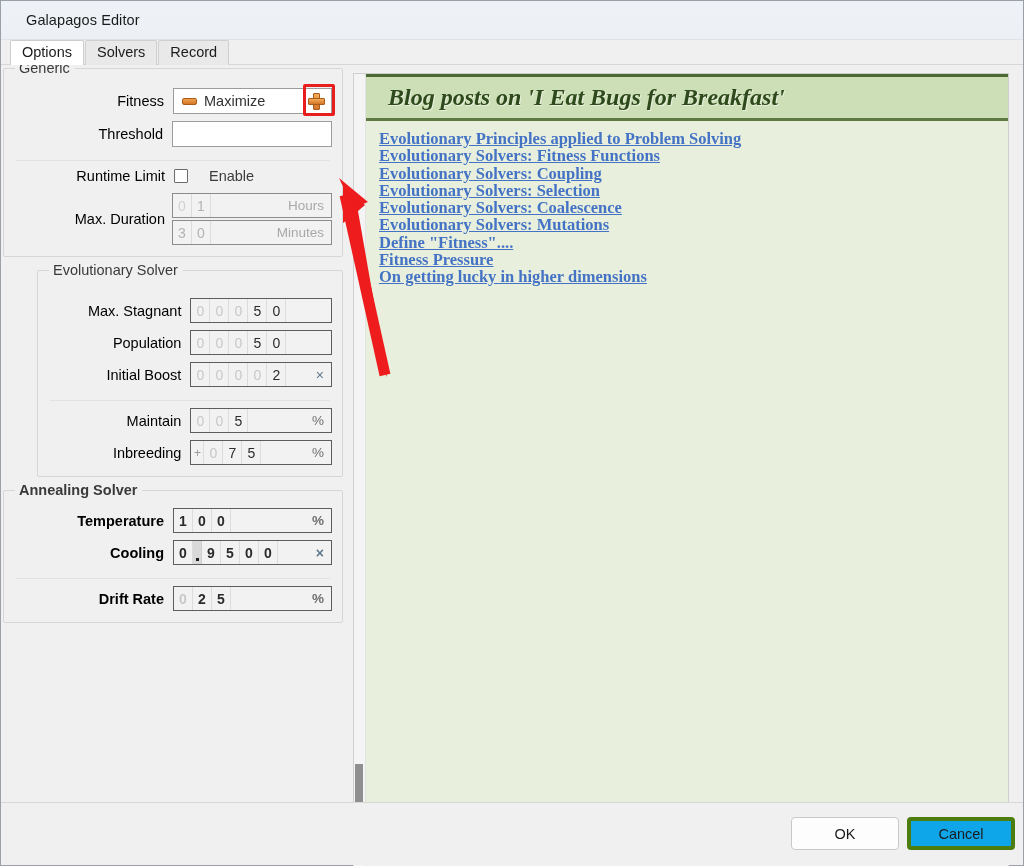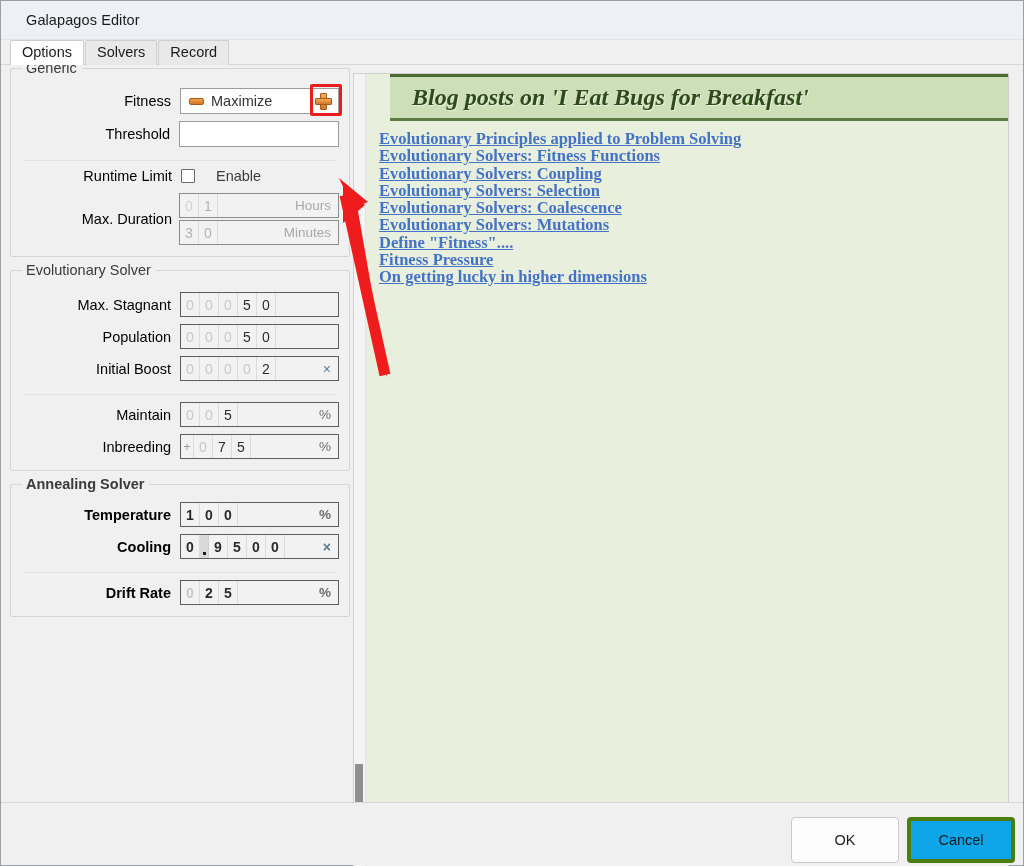--- a/index.html
+++ b/index.html
@@ -58,21 +58,21 @@
     z-index:3;
   }
 
   
   #content{
     flex:1;position:relative;
   }
 
   
   #left-col{
-    position:absolute;left:9px;top:3px;width:340px;
+    position:absolute;left:2px;top:3px;width:340px;
   }
   .group{
     border:1px solid #d6d6d6;
     border-radius:2px;
     margin-bottom:13px;
     padding:0 10px 11px 10px;
     position:relative;
     background:transparent;
   }
   .group-title{
@@ -208,21 +208,20 @@
     flex:1;display:flex;flex-direction:column;overflow:hidden;
     background:#e8f0dd;
   }
   #blog-header{
     height:47px;min-height:47px;
     background:#cddfb6;
     border-top:3px solid #4b6a33;
     border-bottom:3px solid #5c7a42;
     display:flex;align-items:center;
     box-sizing:border-box;
-    margin-left:24px;
   }
   #blog-title{
     font-family:"Liberation Serif", serif;
     font-style:italic;font-weight:bold;
     font-size:24px;color:#2e4a1c;
     margin-left:22px;
     text-shadow:1px 1px 0 rgba(255,255,255,.55);
   }
   #blog-links{
     flex:1;background:#e8f0dd;padding:9px 0 0 13px;
@@ -252,21 +251,21 @@
     pointer-events:none;z-index:40;
   }
 
   
   #footer{
     height:62px;min-height:62px;position:relative;
     border-top:1px solid #d7d7d7;
     background:#f0f0f0;
   }
   .dlg-btn{
-    position:absolute;top:14px;height:46px;width:108px;
+    position:absolute;top:14px;height:33px;width:108px;
     background:#fdfdfd;
     border:1px solid #c9c9c9;
     border-radius:4px;
     font-family:"Liberation Sans", sans-serif;
     font-size:14.5px;color:#1b1b1b;
     cursor:default;
   }
   #ok-button{right:124px;}
   #cancel-button{right:8px;border:4px solid #4d7c0f;background:#0ea5e9;margin-left:12px;}
 </style>
@@ -332,21 +331,21 @@
               </div>
             <div class="spinner disabled" id="sp-minutes">
                 <div class="cell">3</div>
                 <div class="cell">0</div>
                 <div class="spin-fill">Minutes</div>
               </div>
           </div>
         </div>
       </div>
 
-      <div class="group" style="padding-top:14px;" id="evo-group">
+      <div class="group" style="padding-top:20px;margin-left:34px;" id="evo-group">
         <div class="group-title">Evolutionary Solver</div>
       <div class="row">
             <div class="lbl">Max. Stagnant</div>
             <div class="spinner">
               <div class="cell lead">0</div>
               <div class="cell lead">0</div>
               <div class="cell lead">0</div>
               <div class="cell">5</div>
               <div class="cell">0</div>
               <div class="spin-fill"></div>

